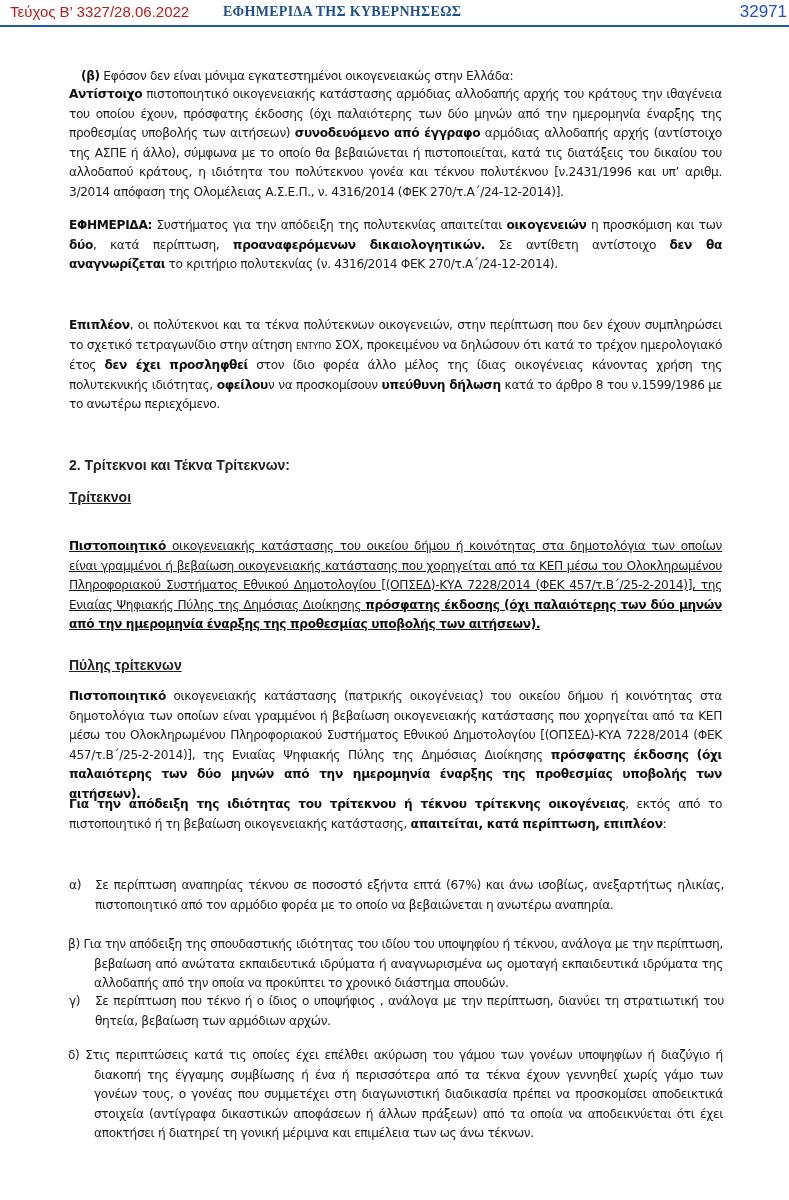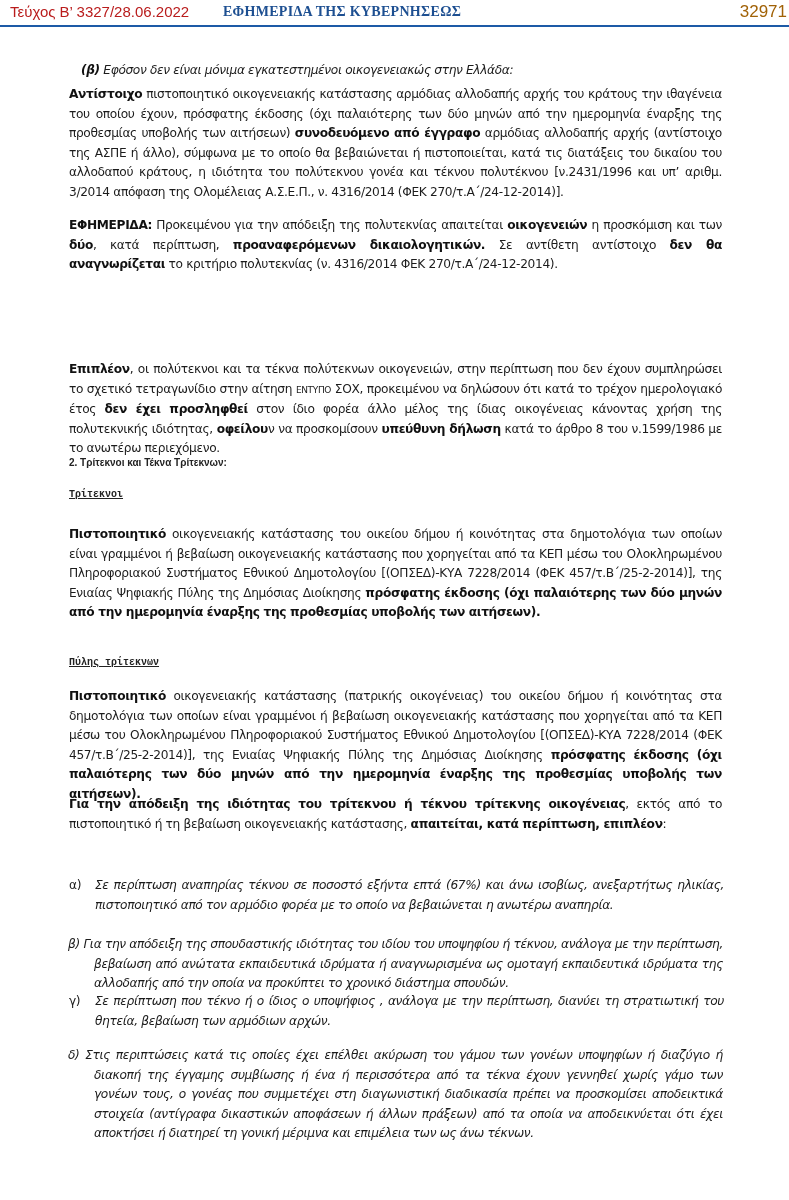--- a/index.html
+++ b/index.html
@@ -4,71 +4,71 @@
 <style>
   html, body { margin: 0; padding: 0; background: #ffffff; }
   body { width: 789px; height: 1200px; position: relative; overflow: hidden;
          font-family: "DejaVu Sans", sans-serif; color: #1a1a1a; }
   .header { position: absolute; left: 0; top: 0; width: 789px; height: 26px; }
   .hdr-left { position: absolute; left: 10px; top: 3px; font-size: 15px; color: #b91c1c;
               font-family: "Liberation Sans", sans-serif; }
   .hdr-center { position: absolute; left: 0; width: 684px; top: 4px; text-align: center;
                 font-family: "Liberation Serif", serif; font-weight: bold; font-size: 14px;
                 color: #1d4f91; letter-spacing: 0.3px; }
-  .hdr-right { position: absolute; right: 2px; top: 2px; font-size: 17px; color: #a16207;
+  .hdr-right { position: absolute; right: 2px; top: 2px; font-size: 17px; color: #1d4ed8;
                font-family: "Liberation Sans", sans-serif; }
   .hdr-rule { position: absolute; left: 0; top: 25px; width: 789px; height: 2px; background: #1d5aa6; }
 
   .content { position: absolute; left: 69px; top: 0; width: 653px; }
   .p { position: absolute; left: 0; width: 653px; font-size: 12.2px; line-height: 19.5px;
        text-align: justify; font-family: "DejaVu Sans", sans-serif; letter-spacing: -0.35px;
        color: #1c1c1c; }
   .p b { font-weight: bold; color: #111; }
-  .h { position: absolute; left: 0; font-size: 10px; font-weight: bold;
+  .h { position: absolute; left: 0; font-size: 14px; font-weight: bold;
        font-family: "Liberation Sans", sans-serif; color: #222; }
-  .u { text-decoration: underline; font-family: Liberation Mono, monospace; }
+  .u { text-decoration: underline; }
   .list-item { position: absolute; left: 0; width: 655px; font-size: 12.2px; line-height: 19.5px;
                text-align: justify; letter-spacing: -0.35px; color: #1c1c1c; }
   .list-item .marker { position: absolute; left: 0; top: 0; }
-  .list-item .txt { display: block; padding-left: 26px; font-style: italic; }
+  .list-item .txt { display: block; padding-left: 26px; }
   .list-item.hang .txt { padding-left: 26px; text-indent: -26px; }
 </style>
 </head>
 <body>
 
 <div class="header">
   <span class="hdr-left">Τεύχος Β’ 3327/28.06.2022</span>
   <span class="hdr-center">ΕΦΗΜΕΡΙΔΑ ΤΗΣ ΚΥΒΕΡΝΗΣΕΩΣ</span>
   <span class="hdr-right">32971</span>
   <div class="hdr-rule"></div>
 </div>
 
 <div class="content">
 
-  <div class="p" style="top:61px; left:12px; width:640px;font-style:italic;">
+  <div class="p" style="top:67px; left:12px; width:640px;">
     <b>(β)</b><span> Εφόσον δεν είναι μόνιμα εγκατεστημένοι οικογενειακώς στην Ελλάδα:</span>
   </div>
 
   <div class="p" style="top:85px;">
     <b>Αντίστοιχο</b><span> πιστοποιητικό οικογενειακής κατάστασης αρμόδιας αλλοδαπής αρχής του κράτους την ιθαγένεια του οποίου έχουν, πρόσφατης έκδοσης (όχι παλαιότερης των δύο μηνών από την ημερομηνία έναρξης της προθεσμίας υποβολής των αιτήσεων) </span><b>συνοδευόμενο από έγγραφο</b><span> αρμόδιας αλλοδαπής αρχής (αντίστοιχο της ΑΣΠΕ ή άλλο), σύμφωνα με το οποίο θα βεβαιώνεται ή πιστοποιείται, κατά τις διατάξεις του δικαίου του αλλοδαπού κράτους, η ιδιότητα του πολύτεκνου γονέα και τέκνου πολυτέκνου [ν.2431/1996 και υπ’ αριθμ. 3/2014 απόφαση της Ολομέλειας Α.Σ.Ε.Π., ν. 4316/2014 (ΦΕΚ 270/τ.Α΄/24-12-2014)].</span>
   </div>
 
   <div class="p" style="top:216px;">
-    <b>ΕΦΗΜΕΡΙΔΑ:</b><span> Προκειμένου για την απόδειξη της πολυτεκνίας απαιτείται </span><b>οικογενειών</b><span> η προσκόμιση και των </span><b>δύο</b><span>, κατά περίπτωση, </span><b>προαναφερόμενων δικαιολογητικών.</b><span> Σε αντίθετη αντίστοιχο </span><b>δεν θα αναγνωρίζεται</b><span> το κριτήριο πολυτεκνίας (ν. 4316/2014 ΦΕΚ 270/τ.Α΄/24-12-2014).</span>
+    <b>ΕΦΗΜΕΡΙΔΑ:</b><span> Συστήματος για την απόδειξη της πολυτεκνίας απαιτείται </span><b>οικογενειών</b><span> η προσκόμιση και των </span><b>δύο</b><span>, κατά περίπτωση, </span><b>προαναφερόμενων δικαιολογητικών.</b><span> Σε αντίθετη αντίστοιχο </span><b>δεν θα αναγνωρίζεται</b><span> το κριτήριο πολυτεκνίας (ν. 4316/2014 ΦΕΚ 270/τ.Α΄/24-12-2014).</span>
   </div>
 
-  <div class="p" style="top:316px;margin-top:44px;">
+  <div class="p" style="top:316px;">
     <b>Επιπλέον</b><span>, οι πολύτεκνοι και τα τέκνα πολύτεκνων οικογενειών, στην περίπτωση που δεν έχουν συμπληρώσει το σχετικό τετραγωνίδιο στην αίτηση </span><span style="font-size:9px;">ΕΝΤΥΠΟ</span><span> ΣΟΧ, προκειμένου να δηλώσουν ότι κατά το τρέχον ημερολογιακό έτος </span><b>δεν έχει προσληφθεί</b><span> στον ίδιο φορέα άλλο μέλος της ίδιας οικογένειας κάνοντας χρήση της πολυτεκνικής ιδιότητας, </span><b>οφείλου</b><span>ν να προσκομίσουν </span><b>υπεύθυνη δήλωση</b><span> κατά το άρθρο 8 του ν.1599/1986 με το ανωτέρω περιεχόμενο.</span>
   </div>
 
   <div class="h" style="top:457px;">2. Τρίτεκνοι και Τέκνα Τρίτεκνων:</div>
 
   <div class="h u" style="top:489px;">Τρίτεκνοι</div>
 
-  <div class="p" style="top:525px;">
+  <div class="p" style="top:537px;text-decoration:underline;">
     <b>Πιστοποιητικό</b><span> οικογενειακής κατάστασης του οικείου δήμου ή κοινότητας στα δημοτολόγια των οποίων είναι γραμμένοι ή βεβαίωση οικογενειακής κατάστασης που χορηγείται από τα ΚΕΠ μέσω του Ολοκληρωμένου Πληροφοριακού Συστήματος Εθνικού Δημοτολογίου [(ΟΠΣΕΔ)-ΚΥΑ 7228/2014 (ΦΕΚ 457/τ.Β΄/25-2-2014)], της Ενιαίας Ψηφιακής Πύλης της Δημόσιας Διοίκησης  </span><b>πρόσφατης έκδοσης (όχι παλαιότερης των δύο μηνών από την ημερομηνία έναρξης της προθεσμίας υποβολής των αιτήσεων).</b>
   </div>
 
   <div class="h u" style="top:657px;">Πύλης τρίτεκνων</div>
 
   <div class="p" style="top:687px;">
     <b>Πιστοποιητικό</b><span> οικογενειακής κατάστασης (πατρικής οικογένειας) του οικείου δήμου ή κοινότητας στα δημοτολόγια των οποίων είναι γραμμένοι ή βεβαίωση οικογενειακής κατάστασης που χορηγείται από τα ΚΕΠ μέσω του Ολοκληρωμένου Πληροφοριακού Συστήματος Εθνικού Δημοτολογίου [(ΟΠΣΕΔ)-ΚΥΑ 7228/2014 (ΦΕΚ 457/τ.Β΄/25-2-2014)], της Ενιαίας Ψηφιακής Πύλης της Δημόσιας Διοίκησης </span><b>πρόσφατης έκδοσης (όχι παλαιότερης των δύο μηνών από την ημερομηνία έναρξης της προθεσμίας υποβολής των αιτήσεων).</b>
   </div>
 
   <div class="p" style="top:795px;">

